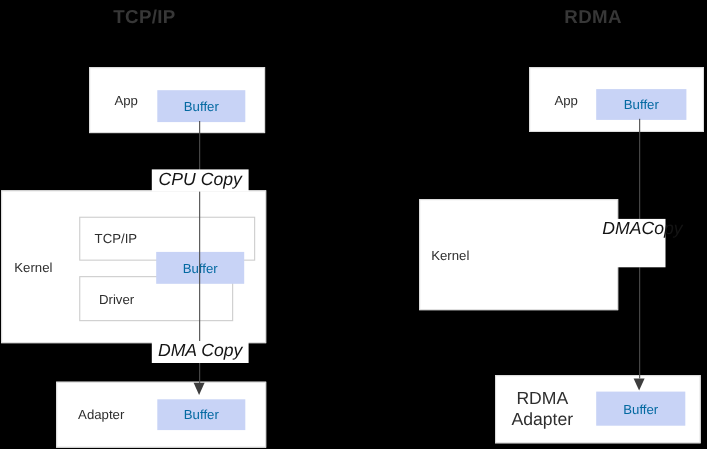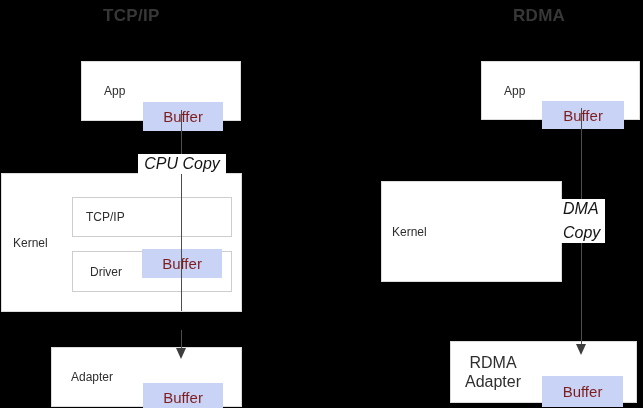--- a/index.html
+++ b/index.html
@@ -34,50 +34,49 @@
     position: absolute;
     top: 50%;
     transform: translateY(-50%);
     color: #2e2e2e;
     font-size: 12px;
     white-space: nowrap;
   }
   .chip {
     position: absolute;
     background: #c8d3f6;
-    color: #7f1d1d;
-    font-size: 15px;
+    color: #0369a1;
+    font-size: 12px;
     display: flex;
     align-items: center;
     justify-content: center;
     z-index: 3;
-    margin-top: 20px;
   }
   .vline {
     position: absolute;
     width: 1px;
     background: #4d4d4d;
     z-index: 5;
   }
   .flowlabel {
     position: absolute;
     background: #ffffff;
     color: #141414;
     font-size: 16px;
     display: flex;
     align-items: center;
     justify-content: center;
     white-space: nowrap;
     z-index: 6;
     font-style: italic;
   }
   .flowlabel.twoline {
-    flex-direction: column;
+    flex-direction: row;
     align-items: flex-start;
-    justify-content: space-between;
+    justify-content: center;
     line-height: 20px;
     padding-left: 3px;
     box-sizing: border-box;
   }
   .arrowhead {
     position: absolute;
     width: 0;
     height: 0;
     border-left: 5px solid transparent;
     border-right: 5px solid transparent;
@@ -98,21 +97,21 @@
   #title-left   { left: 103px; top: 6px; }
   #app-l        { left: 81px;  top: 61px;  width: 160px; height: 60px; }
   #app-l-label  { left: 22px; }
   #app-l-buffer { left: 61px;  top: 20px;  width: 80px;  height: 29px; }
   #line-l1      { left: 181px; top: 110px; height: 45px; }
   #cpu-copy-l   { left: 138px; top: 154px; width: 88px;  height: 20px; }
   #kernel-l     { left: 1px;   top: 173px; width: 241px; height: 139px; }
   #kernel-l-label { left: 11px; }
   #tcpip-box    { left: 70px;  top: 23px;  width: 160px; height: 40px; }
   #tcpip-box-label  { left: 13px; }
-  #driver-box   { left: 70px;  top: 77px;  width: 160px; height: 41px; }
+  #driver-box   { left: 70px;  top: 77px;  width: 140px; height: 41px; }
   #driver-box-label { left: 17px; }
   #kernel-l-buffer  { left: 140px; top: 55px; width: 80px; height: 29px; }
   #line-l2      { left: 181px; top: 174px; height: 137px; }
   #dma-copy-l   { left: 138px; top: 310px; width: 88px;  height: 20px; }
   #arrow-l-line { left: 181px; top: 330px; height: 19px; }
   #arrow-l-head { left: 176px; top: 348px; }
   #adapter-l    { left: 51px;  top: 347px; width: 191px; height: 60px; }
   #adapter-l-label  { left: 19px; }
   #adapter-l-buffer { left: 91px; top: 15px; width: 80px; height: 28px; }
 
@@ -152,20 +151,21 @@
     </div>
     <div class="innerbox" id="driver-box">
       <span class="boxlabel" id="driver-box-label">Driver</span>
     </div>
     <div class="chip" id="kernel-l-buffer">Buffer</div>
   </div>
 
   <div class="vline" id="line-l2"></div>
 
   <div class="flowlabel" id="cpu-copy-l">CPU Copy</div>
+  <div class="flowlabel" id="dma-copy-l">DMA Copy</div>
 
   <div class="vline" id="arrow-l-line"></div>
   <div class="arrowhead" id="arrow-l-head"></div>
 
   <div class="box" id="adapter-l">
     <span class="boxlabel" id="adapter-l-label">Adapter</span>
     <div class="chip" id="adapter-l-buffer">Buffer</div>
   </div>
 
   <div class="title" id="title-right">RDMA</div>

